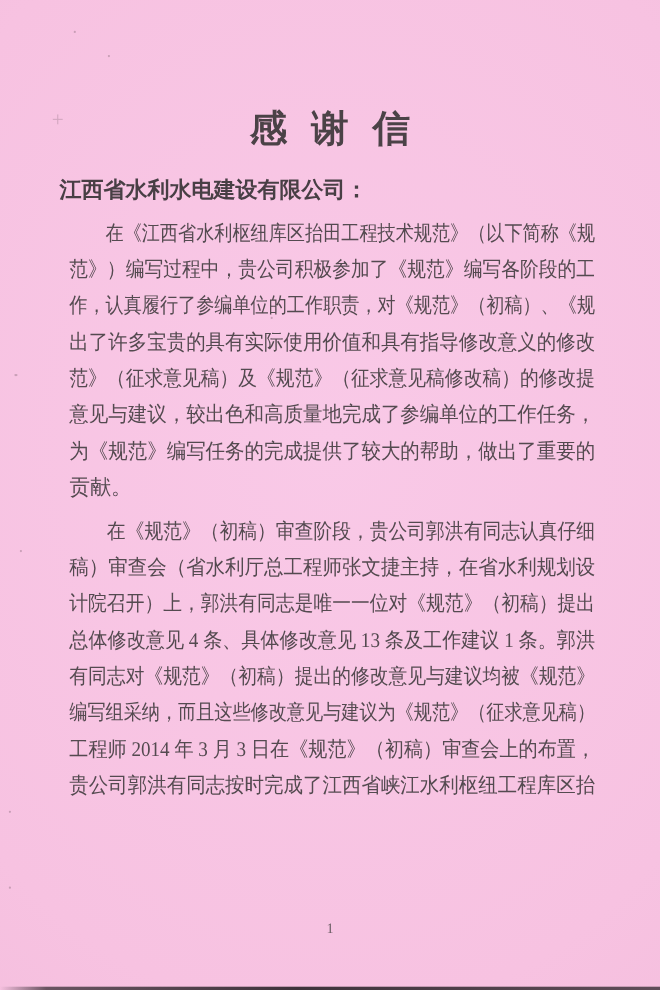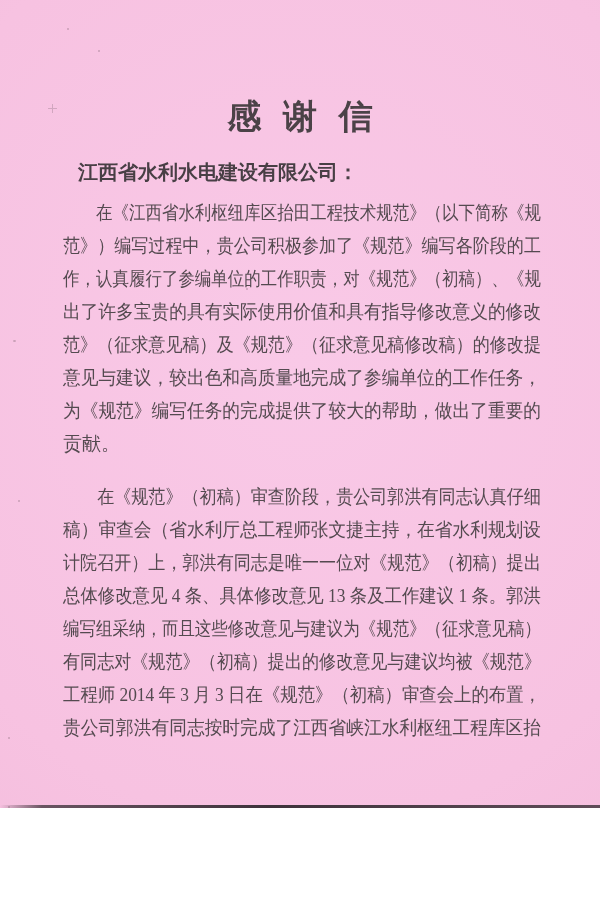--- a/index.html
+++ b/index.html
@@ -1,48 +1,48 @@
 <!DOCTYPE html>
 <html><head>
 <meta charset="utf-8">
 <style>
   html,body{margin:0;padding:0;}
   .page{
     position:relative;
-    width:600px;height:808px;
+    width:600px;height:900px;
     overflow:hidden;
     background:radial-gradient(130% 105% at 50% 45%, #f9c9e7 0%, #f7c2e1 55%, #f2bbda 88%, #efb5d6 100%);
     font-family:"Liberation Serif", serif;
     color:#544a50;
   }
   .title{
     position:absolute;top:94px;left:0;width:100%;
     margin:0;
     text-align:center;
     font-family:"DejaVu Sans", sans-serif;
     font-weight:700;
     font-size:34px;
     letter-spacing:5px;
     text-indent:5px;
     color:#4b4247;
   }
   .salutation{
-    position:absolute;top:159px;left:78px;
+    position:absolute;top:159px;left:54px;
     font-size:20px;
     font-weight:bold;
     color:#483f45;
     white-space:nowrap;
   }
   .letter-body{
     position:absolute;top:196px;left:63px;width:478px;
     font-size:19px;
     line-height:33px;
   }
   .para{margin:0;}
-  .para + .para{margin-top:20px;}
+  .para + .para{margin-top:7px;}
   .line{height:33px;font-family:Liberation Serif, serif;}
   .line > span{
     display:inline-block;
     white-space:nowrap;
     transform-origin:0 50%;
   }
   .footer{
     position:absolute;top:836px;left:0;width:100%;
     text-align:center;
     font-size:13px;
@@ -88,22 +88,22 @@
         <div class="line"><span style="transform: scaleX(0.8985);">范》（征求意见稿）及《规范》（征求意见稿修改稿）的修改提</span></div>
         <div class="line"><span style="transform: scaleX(0.9318);">意见与建议，较出色和高质量地完成了参编单位的工作任务，</span></div>
         <div class="line"><span style="transform: scaleX(0.9318);">为《规范》编写任务的完成提供了较大的帮助，做出了重要的</span></div>
         <div class="line"><span>贡献。</span></div>
       </div>
       <div class="para">
         <div class="line"><span style="transform: scaleX(0.8985);">　　在《规范》（初稿）审查阶段，贵公司郭洪有同志认真仔细</span></div>
         <div class="line"><span style="transform: scaleX(0.9318);">稿）审查会（省水利厅总工程师张文捷主持，在省水利规划设</span></div>
         <div class="line"><span style="transform: scaleX(0.8985);">计院召开）上，郭洪有同志是唯一一位对《规范》（初稿）提出</span></div>
         <div class="line"><span style="transform: scaleX(0.9148);">总体修改意见 4 条、具体修改意见 13 条及工作建议 1 条。郭洪</span></div>
+        <div class="line"><span style="transform: scaleX(0.8985);">有同志对《规范》（初稿）提出的修改意见与建议均被《规范》</span></div>
         <div class="line"><span style="transform: scaleX(0.8675);">编写组采纳，而且这些修改意见与建议为《规范》（征求意见稿）</span></div>
-        <div class="line"><span style="transform: scaleX(0.8985);">有同志对《规范》（初稿）提出的修改意见与建议均被《规范》</span></div>
         <div class="line"><span style="transform: scaleX(0.9148);">工程师 2014 年 3 月 3 日在《规范》（初稿）审查会上的布置，</span></div>
         <div class="line"><span style="transform: scaleX(0.9318);">贵公司郭洪有同志按时完成了江西省峡江水利枢纽工程库区抬</span></div>
       </div>
     </div>
 
   <div class="footer">1</div>
 
   <div class="speck" style="left:67px;top:28px;"></div>
   <div class="speck" style="left:98px;top:50px;"></div>
   <div class="cross-mark" style="left:48px;top:104px;"></div>

